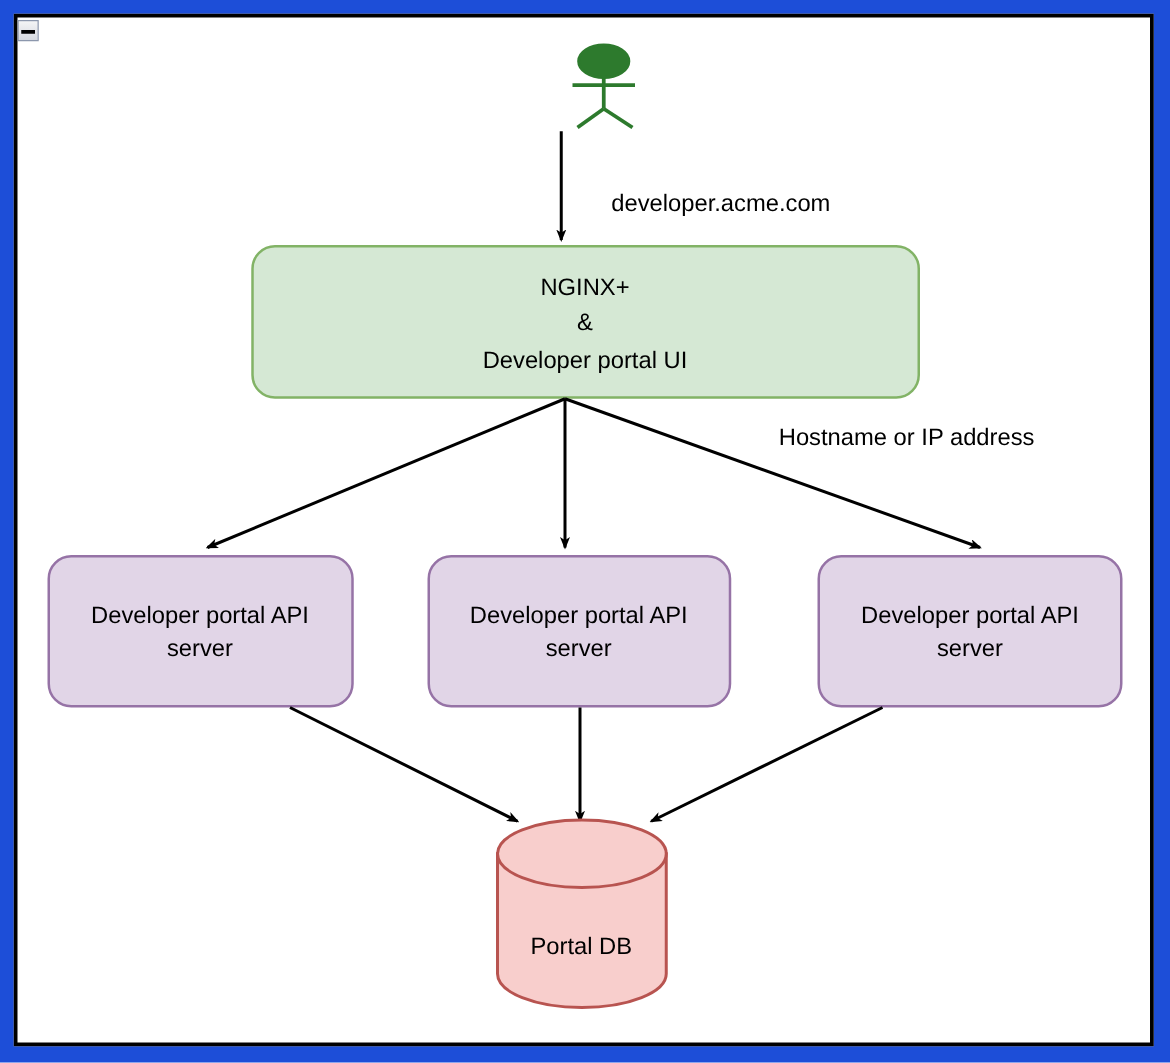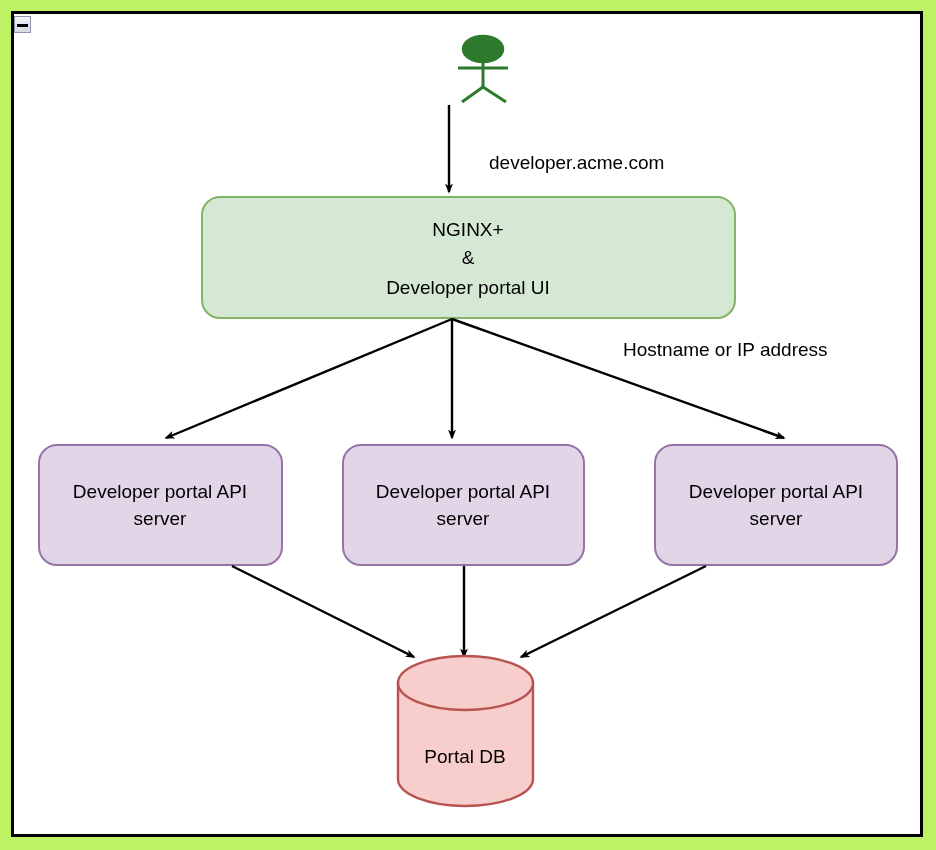--- a/index.html
+++ b/index.html
@@ -10,21 +10,21 @@
   body {
     width: 936px;
     height: 850px;
     font-family: "Liberation Sans", sans-serif;
     overflow: hidden;
   }
   #canvas {
     position: relative;
     width: 936px;
     height: 850px;
-    background: #bef264;
+    background: #1d4ed8;
   }
   #frame {
     position: absolute;
     left: 11px;
     top: 11px;
     width: 912px;
     height: 826px;
     border: 3px solid #000000;
     box-sizing: border-box;
     background: #ffffff;

